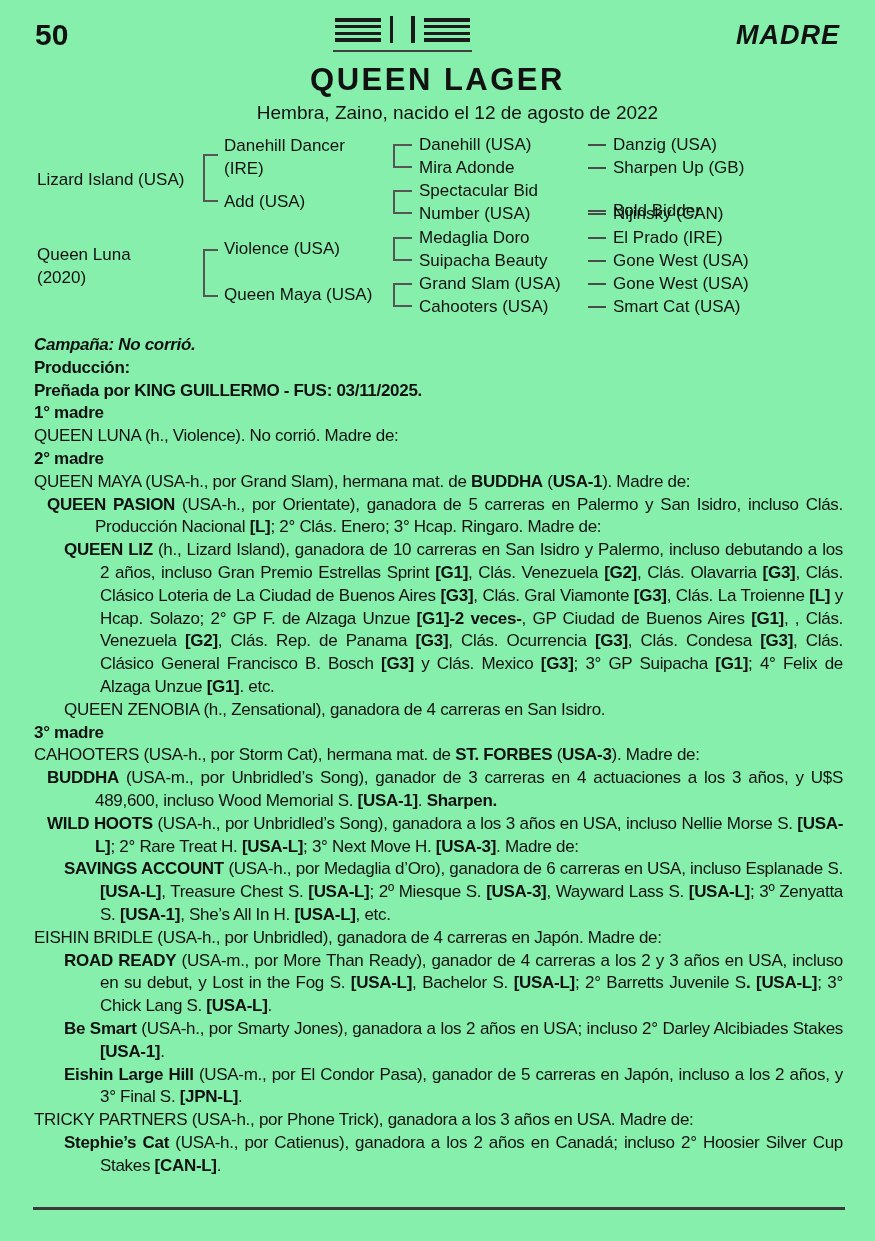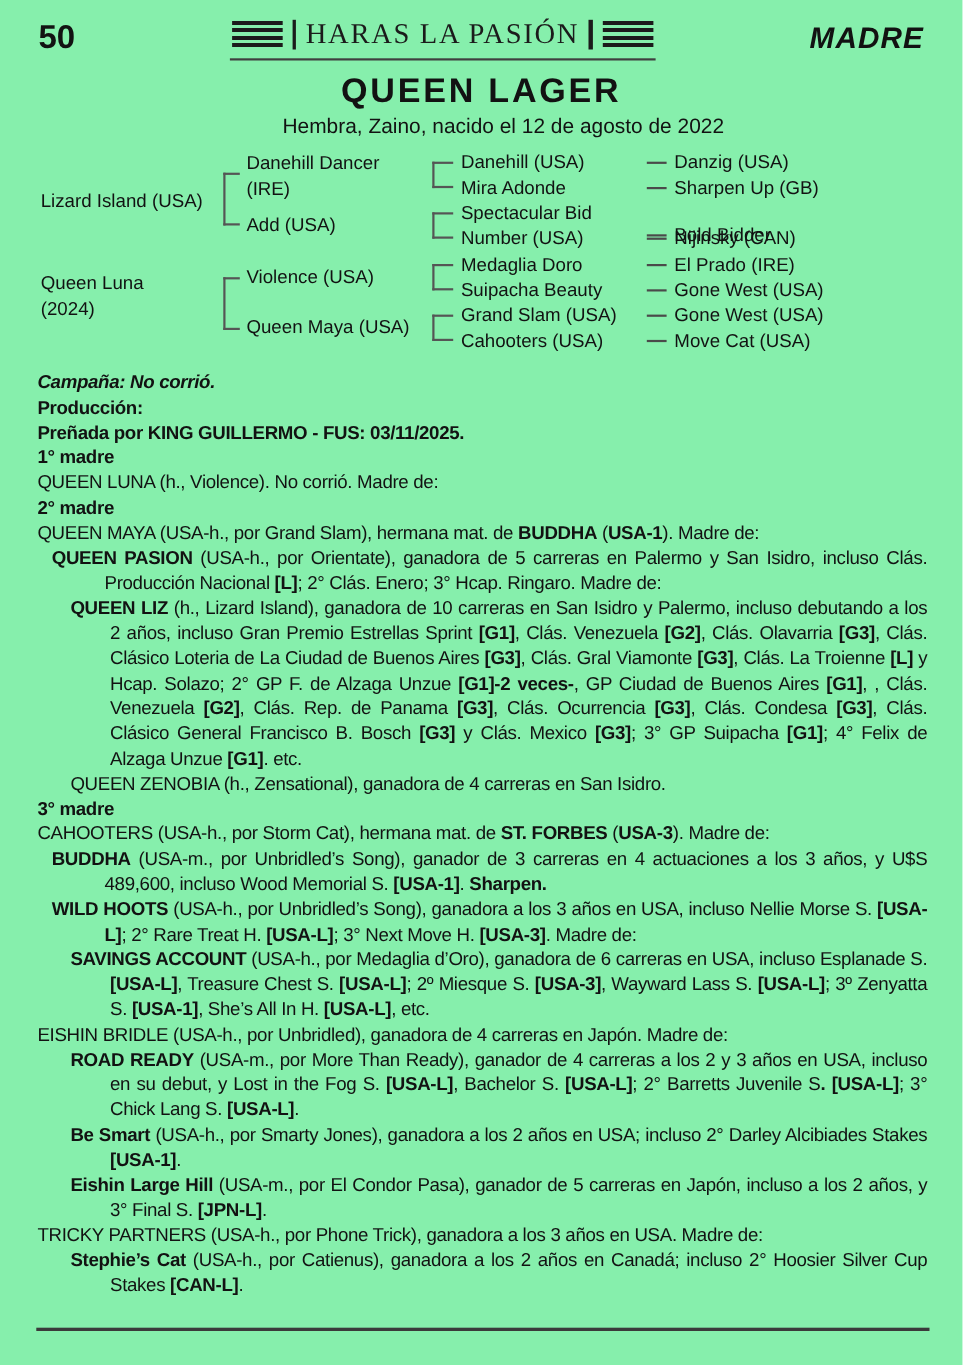--- a/index.html
+++ b/index.html
@@ -44,34 +44,33 @@
 </head>
 <body>
 
 <div class="page">
 
   <div class="hdr">
     <div class="pagenum">50</div>
     <div class="logo">
       <span class="bars"></span>
       <span class="pipe"></span>
-      <span class="logotext">HARAS LA PASIÓN</span>
       <span class="pipe"></span>
       <span class="bars"></span>
     </div>
     <div class="corner">MADRE</div>
   </div>
 
   <h1 class="title">QUEEN LAGER</h1>
   <p class="subtitle">Hembra, Zaino, nacido el 12 de agosto de 2022</p>
 
   <div class="ped">
 
     <div class="node" style="left:37px;top:36px;">Lizard Island (USA)</div>
-    <div class="wrapnode" style="left:37px;top:110px;width:112px;">Queen Luna (2024)</div>
+    <div class="wrapnode" style="left:37px;top:110px;width:112px;">Queen Luna (2020)</div>
 
     <div class="brk" style="left:203px;top:21px;width:15px;height:48px;"></div>
     <div class="brk" style="left:203px;top:116px;width:15px;height:48px;"></div>
 
     <div class="wrapnode" style="left:224px;top:1px;width:155px;">Danehill Dancer (IRE)</div>
     <div class="node" style="left:224px;top:58px;">Add (USA)</div>
     <div class="node" style="left:224px;top:105px;">Violence (USA)</div>
     <div class="node" style="left:224px;top:151px;">Queen Maya (USA)</div>
 
     <div class="brk" style="left:393px;top:11px;width:19px;height:24px;"></div>
@@ -111,21 +110,21 @@
     <div class="g4row" style="left:588px;top:117px;">
         <span class="dash"></span>
         <span>Gone West (USA)</span>
       </div>
     <div class="g4row" style="left:588px;top:140px;">
         <span class="dash"></span>
         <span>Gone West (USA)</span>
       </div>
     <div class="g4row" style="left:588px;top:163px;">
         <span class="dash"></span>
-        <span>Move Cat (USA)</span>
+        <span>Smart Cat (USA)</span>
       </div>
   </div>
 
   <div class="bodytext">
       <p class="para p-flush"><span class="s-bi">Campaña: No corrió.</span></p>
       <p class="para p-flush"><span class="s-b">Producción:</span></p>
       <p class="para p-flush"><span class="s-b">Preñada por KING GUILLERMO - FUS: 03/11/2025.</span></p>
       <p class="para p-flush"><span class="s-b">1° madre</span></p>
       <p class="para p-lvl0"><span>QUEEN LUNA (h., Violence). No corrió. Madre de:</span></p>
       <p class="para p-flush"><span class="s-b">2° madre</span></p>

